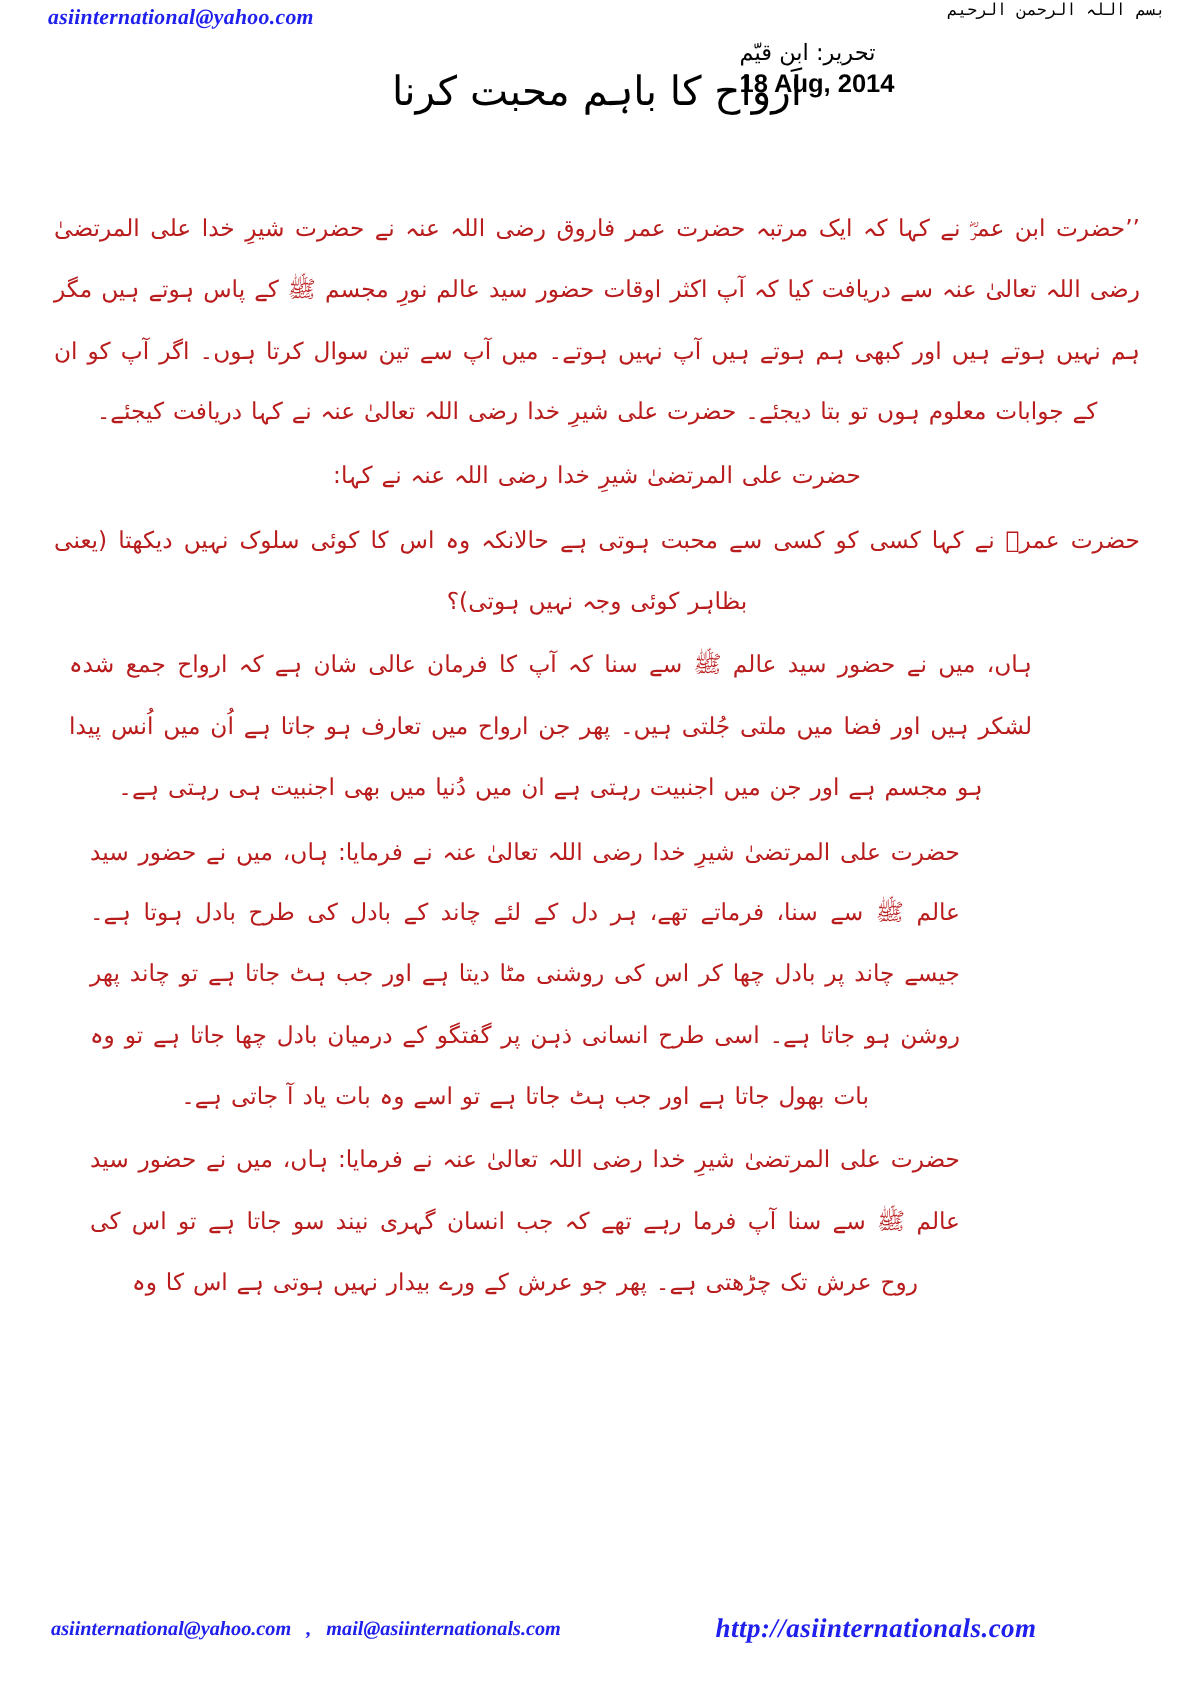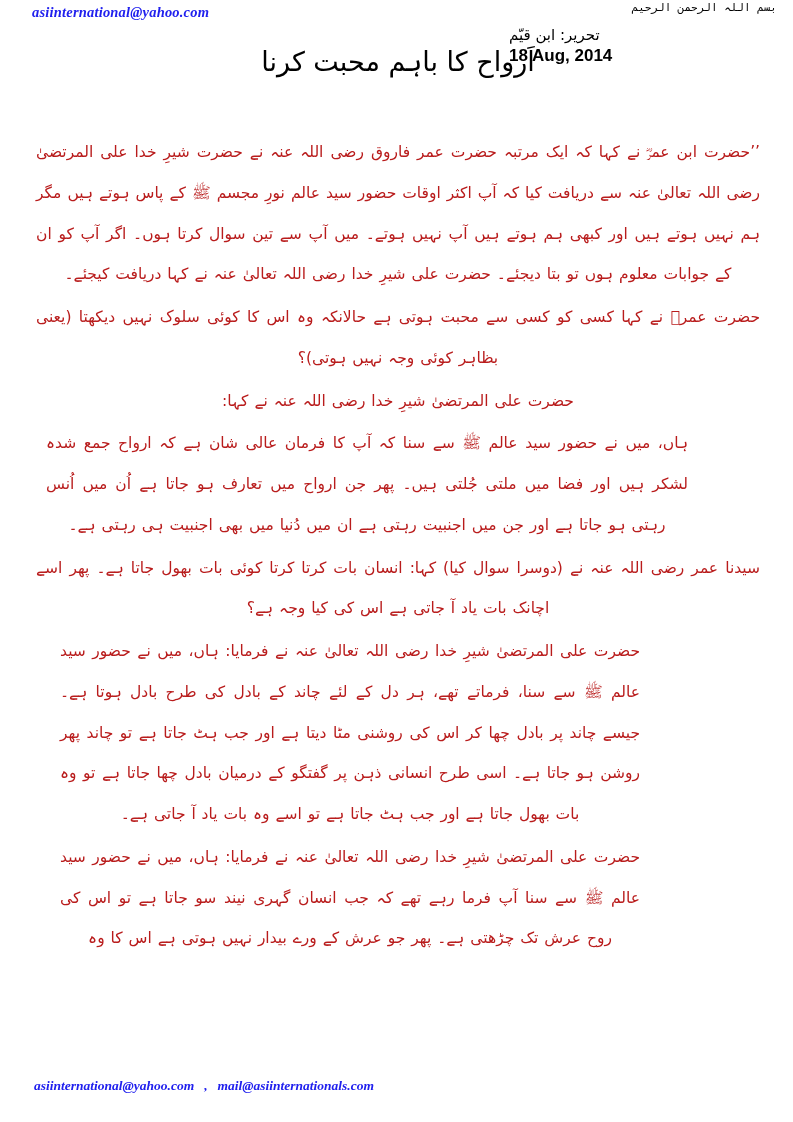--- a/index.html
+++ b/index.html
@@ -55,21 +55,21 @@
     direction: rtl;
     font-family: Liberation Mono, monospace;
     font-size: 11px;
     color: #000000;
     line-height: 1.2;
   }
 
   .byline {
     position: absolute;
     top: 26px;
-    right: 24px;
+    right: 40px;
     width: 260px;
     text-align: left;
     direction: rtl;
   }
   .byline .author {
     direction: rtl;
     font-family: "DejaVu Sans", "Liberation Sans", sans-serif;
     font-size: 15px;
     color: #000000;
     line-height: 1.25;
@@ -192,33 +192,33 @@
       <div class="date">18 Aug, 2014</div>
     </div>
 
     <div class="title">اَرواح کا باہم محبت کرنا</div>
   </div>
 
   <div class="body-area">
 
     <p class="para flush">’’حضرت ابن عمرؓ نے کہا کہ ایک مرتبہ حضرت عمر فاروق رضی اللہ عنہ نے حضرت شیرِ خدا علی المرتضیٰ رضی اللہ تعالیٰ عنہ سے دریافت کیا کہ آپ اکثر اوقات حضور سید عالم نورِ مجسم ﷺ کے پاس ہوتے ہیں مگر ہم نہیں ہوتے ہیں اور کبھی ہم ہوتے ہیں آپ نہیں ہوتے۔ میں آپ سے تین سوال کرتا ہوں۔ اگر آپ کو ان کے جوابات معلوم ہوں تو بتا دیجئے۔ حضرت علی شیرِ خدا رضی اللہ تعالیٰ عنہ نے کہا دریافت کیجئے۔</p>
 
+    <p class="para flush">حضرت علی المرتضیٰ شیرِ خدا رضی اللہ عنہ نے کہا:</p>
+
     <p class="para flush">حضرت عمرؓ نے کہا کسی کو کسی سے محبت ہوتی ہے حالانکہ وہ اس کا کوئی سلوک نہیں دیکھتا (یعنی بظاہر کوئی وجہ نہیں ہوتی)؟</p>
 
-    <p class="para flush">حضرت علی المرتضیٰ شیرِ خدا رضی اللہ عنہ نے کہا:</p>
-
-    <p class="para indent">ہاں، میں نے حضور سید عالم ﷺ سے سنا کہ آپ کا فرمان عالی شان ہے کہ ارواح جمع شدہ لشکر ہیں اور فضا میں ملتی جُلتی ہیں۔ پھر جن ارواح میں تعارف ہو جاتا ہے اُن میں اُنس رہتی ہو جاتا ہے اور جن میں اجنبیت رہتی ہے ان میں دُنیا میں بھی اجنبیت ہی رہتی ہے۔</p>
-
-    <p class="para flush">سیدنا عمر رضی اللہ عنہ نے (دوسرا سوال کیا) کہا: انسان بات کرتا کرتا کوئی بات بھول جاتا ہے۔ پھر اسے اچانک بات یاد آ جاتی ہے اس کی کیا وجہ ہے؟</p>
+    <p class="para indent">ہاں، میں نے حضور سید عالم ﷺ سے سنا کہ آپ کا فرمان عالی شان ہے کہ ارواح جمع شدہ لشکر ہیں اور فضا میں ملتی جُلتی ہیں۔ پھر جن ارواح میں تعارف ہو جاتا ہے اُن میں اُنس پیدا ہو مجسم ہے اور جن میں اجنبیت رہتی ہے ان میں دُنیا میں بھی اجنبیت ہی رہتی ہے۔</p>
+
 
     <p class="para indent-wide">حضرت علی المرتضیٰ شیرِ خدا رضی اللہ تعالیٰ عنہ نے فرمایا: ہاں، میں نے حضور سید عالم ﷺ سے سنا، فرماتے تھے، ہر دل کے لئے چاند کے بادل کی طرح بادل ہوتا ہے۔ جیسے چاند پر بادل چھا کر اس کی روشنی مٹا دیتا ہے اور جب ہٹ جاتا ہے تو چاند پھر روشن ہو جاتا ہے۔ اسی طرح انسانی ذہن پر گفتگو کے درمیان بادل چھا جاتا ہے تو وہ بات بھول جاتا ہے اور جب ہٹ جاتا ہے تو اسے وہ بات یاد آ جاتی ہے۔</p>
 
 
     <p class="para indent-wide">حضرت علی المرتضیٰ شیرِ خدا رضی اللہ تعالیٰ عنہ نے فرمایا: ہاں، میں نے حضور سید عالم ﷺ سے سنا آپ فرما رہے تھے کہ جب انسان گہری نیند سو جاتا ہے تو اس کی روح عرش تک چڑھتی ہے۔ پھر جو عرش کے ورے بیدار نہیں ہوتی ہے اس کا وہ</p>
   </div>
 
   <div class="footer">
     <div class="footer-emails">
       <span>asiinternational@yahoo.com</span><span class="footer-sep">,</span><span>mail@asiinternationals.com</span>
     </div>
+    <div class="footer-url">http://asiinternationals.com</div>
   </div>
 
 </div>
 
 </body></html>

